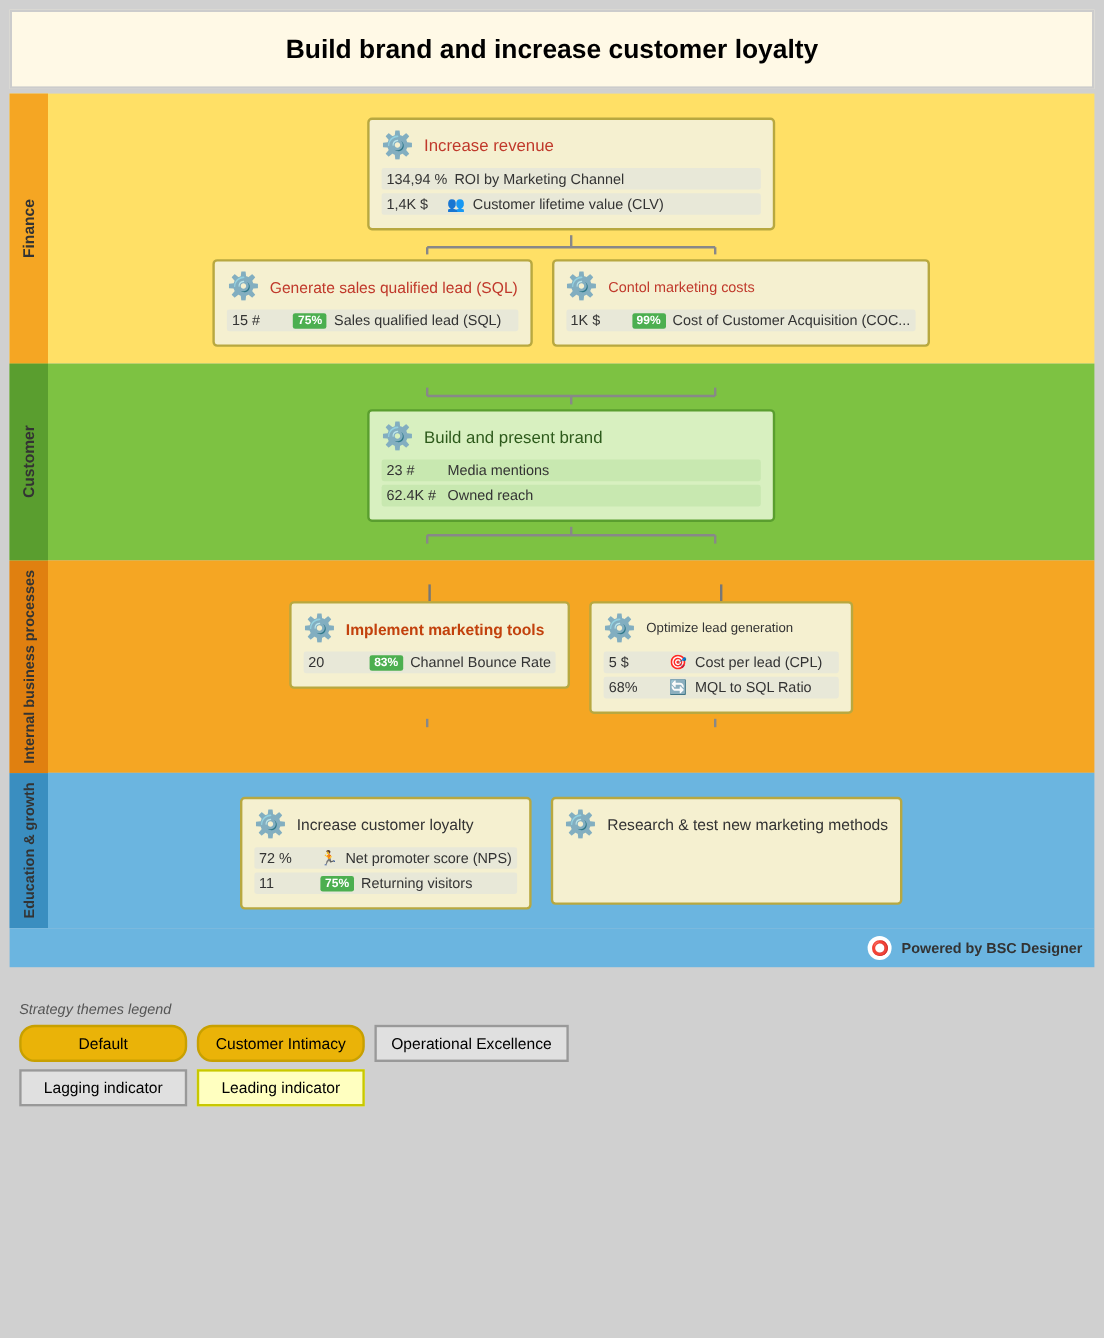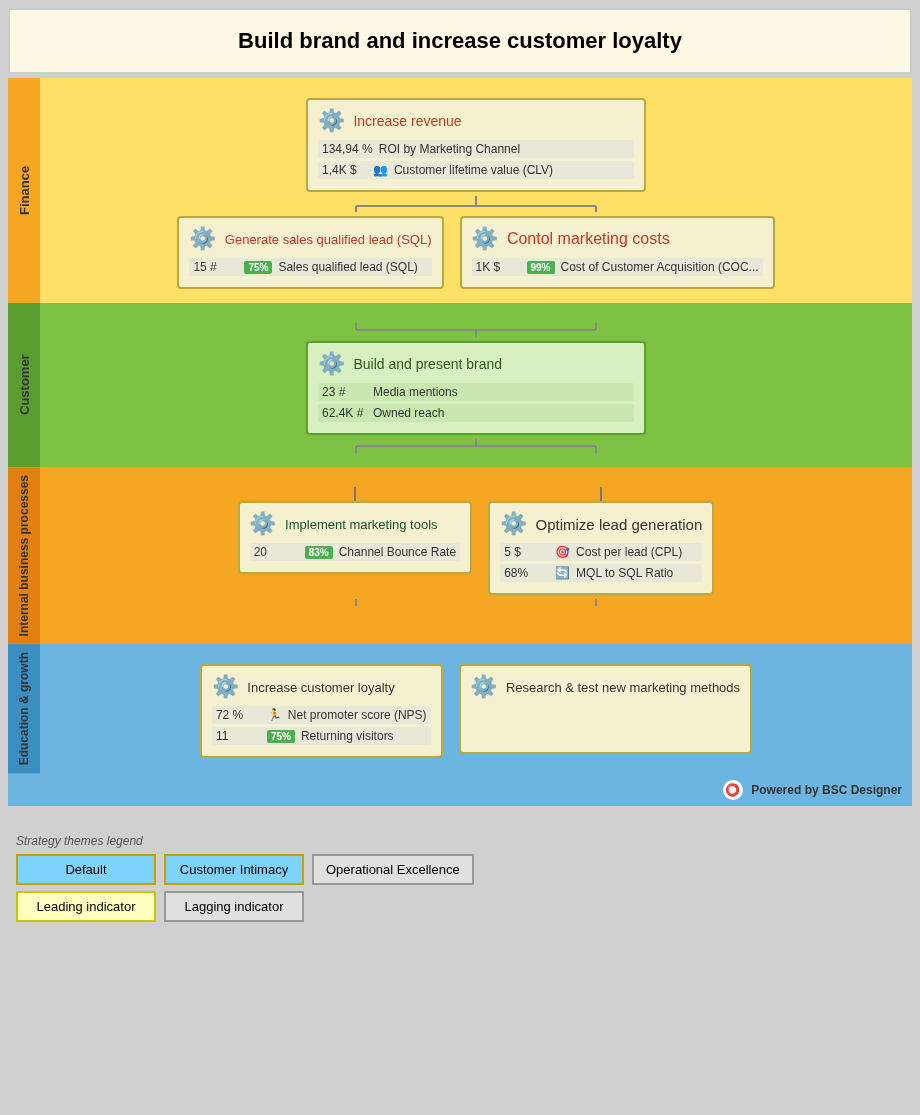--- a/index.html
+++ b/index.html
@@ -137,21 +137,21 @@
       gap: 8px;
       margin-bottom: 6px;
     }
     .legend-box {
       border: 2px solid #999;
       padding: 6px 12px;
       font-size: 13px;
       text-align: center;
       min-width: 140px;
     }
-    .legend-box-orange { background: #7dd3fc; border-color: #c8a000; }
+    .legend-box-orange { background: #eab308; border-color: #c8a000; border-radius: 13px; }
     .legend-box-gray { background: #e0e0e0; border-color: #999; }
     .legend-box-yellow { background: #ffffc0; border-color: #c8c800; }
 
     
     .map-wrapper {
       position: relative;
     }
 
     .row-content-inner {
       width: 100%;
@@ -224,21 +224,21 @@
               </div>
               <div class="metric-row">
                 <span class="metric-value">15 #</span>
                 <span class="progress-badge">75%</span>
                 <span class="metric-label">Sales qualified lead (SQL)</span>
               </div>
             </div>
             <div class="obj-card" style="min-width:220px;">
               <div class="obj-card-header">
                 <span class="gear-icon">⚙️</span>
-                <span style="color:#c0392b; font-size:16px;">Contol marketing costs</span>
+                <span style="color:#c0392b; font-size:12px;">Contol marketing costs</span>
               </div>
               <div class="metric-row">
                 <span class="metric-value">1K $</span>
                 <span class="progress-badge progress-badge-99">99%</span>
                 <span class="metric-label">Cost of Customer Acquisition (COC...</span>
               </div>
             </div>
           </div>
         </div>
       </div>
@@ -295,38 +295,38 @@
         <div class="row-content-inner">
           <div class="two-col">
 
             <div style="display:flex; flex-direction:column; align-items:center;">
               <div style="height:14px; display:flex; align-items:flex-start; justify-content:center; width:100%;">
                 <div class="line-down"></div>
               </div>
               <div class="obj-card" style="min-width:220px;">
                 <div class="obj-card-header">
                   <span class="gear-icon">⚙️</span>
-                  <span style="color:#14532d; font-size:13px;">Implement marketing tools</span>
+                  <span style="color:#c2410c; font-size:13px;font-weight:bold;">Implement marketing tools</span>
                 </div>
                 <div class="metric-row">
                   <span class="metric-value">20</span>
                   <span class="progress-badge">83%</span>
                   <span class="metric-label">Channel Bounce Rate</span>
                 </div>
               </div>
             </div>
 
             <div style="display:flex; flex-direction:column; align-items:center;">
               <div style="height:14px; display:flex; align-items:flex-start; justify-content:center; width:100%;">
                 <div class="line-down"></div>
               </div>
               <div class="obj-card" style="min-width:220px;">
                 <div class="obj-card-header">
                   <span class="gear-icon">⚙️</span>
-                  <span style="color:#333; font-size:15px;">Optimize lead generation</span>
+                  <span style="color:#333; font-size:11px;">Optimize lead generation</span>
                 </div>
                 <div class="metric-row">
                   <span class="metric-value">5 $</span>
                   <span>🎯</span>
                   <span class="metric-label">Cost per lead (CPL)</span>
                 </div>
                 <div class="metric-row">
                   <span class="metric-value">68%</span>
                   <span>🔄</span>
                   <span class="metric-label">MQL to SQL Ratio</span>
@@ -401,22 +401,22 @@
         <span>Default</span>
       </div>
       <div class="legend-box legend-box-orange">
         <span>Customer Intimacy</span>
       </div>
       <div class="legend-box legend-box-gray">
         <span>Operational Excellence</span>
       </div>
     </div>
     <div class="legend-row">
+      <div class="legend-box legend-box-gray">
+        <span>Lagging indicator</span>
+      </div>
       <div class="legend-box legend-box-yellow">
         <span>Leading indicator</span>
       </div>
-      <div class="legend-box legend-box-gray">
-        <span>Lagging indicator</span>
-      </div>
     </div>
   </div>
 
 </div>
 
 </body></html>

